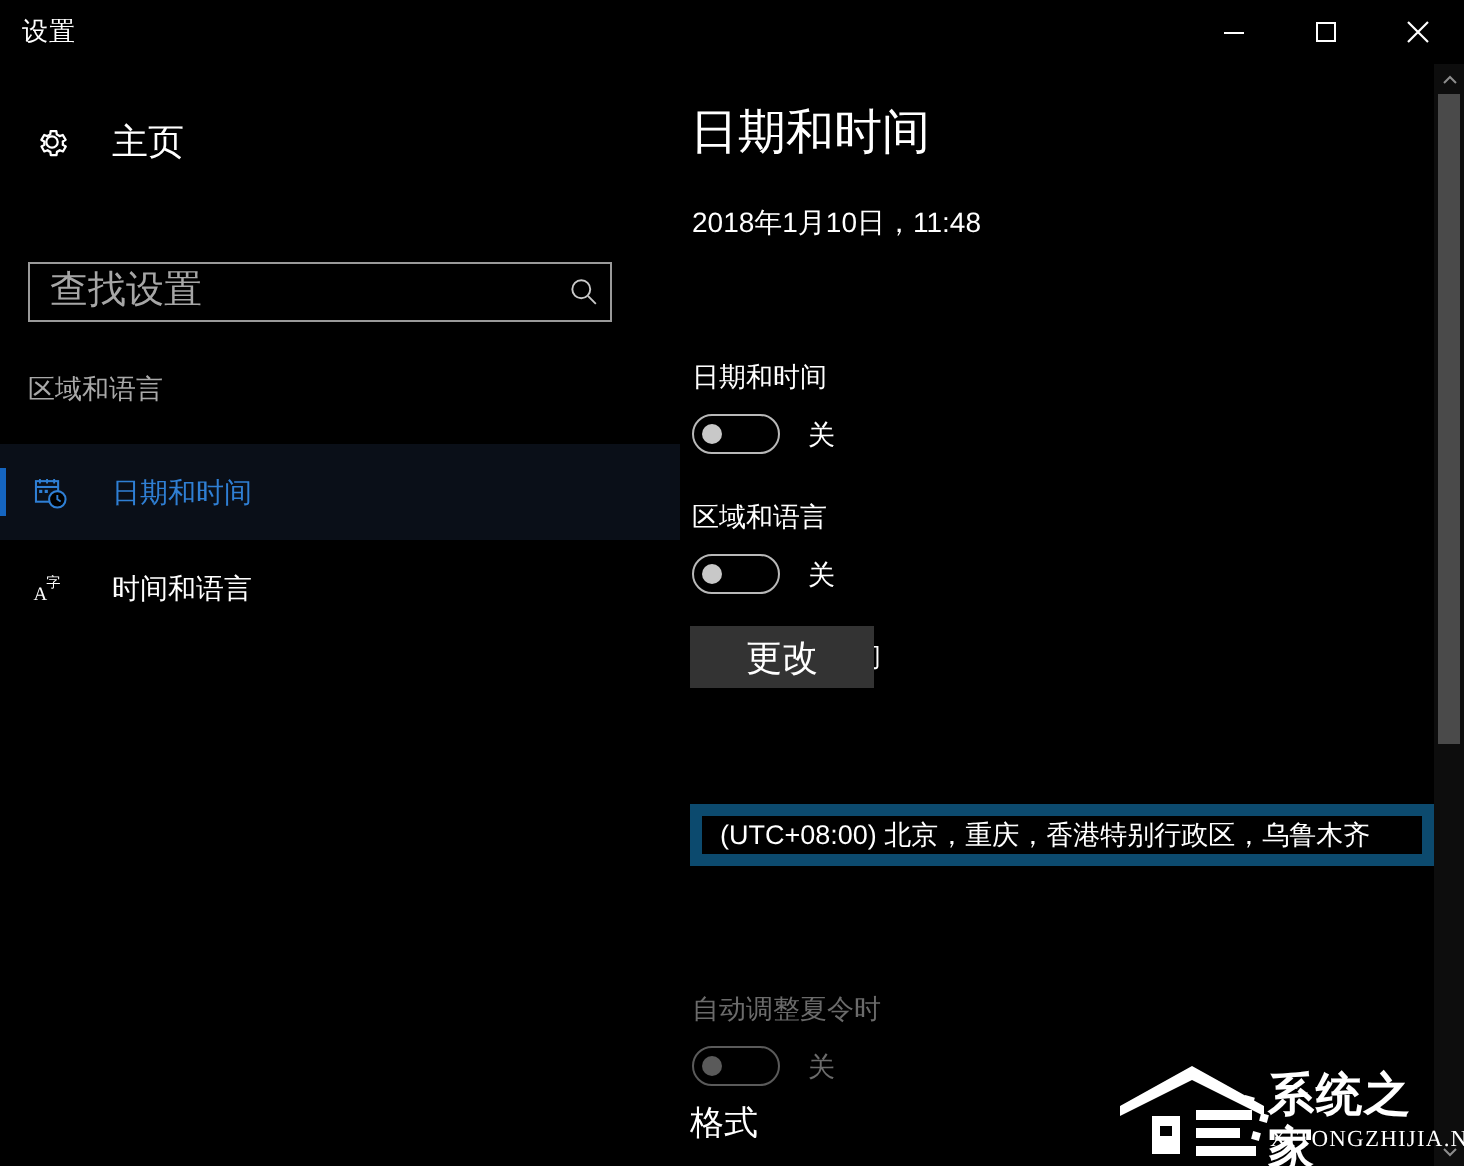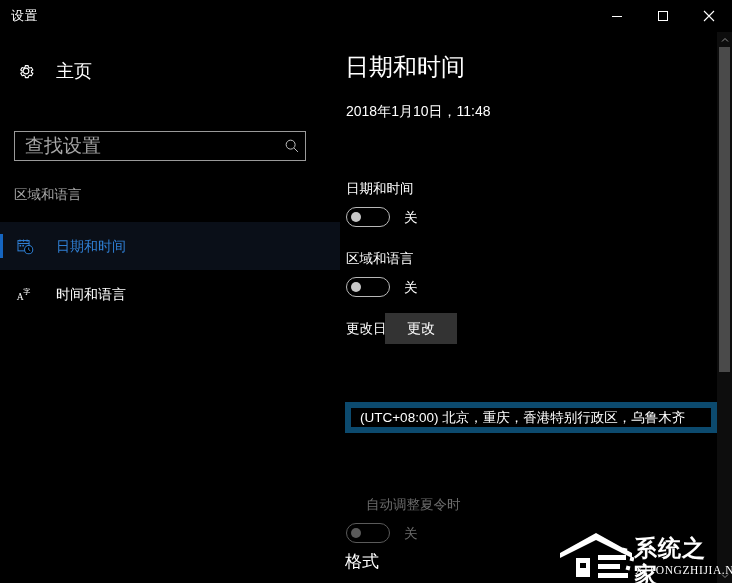--- a/index.html
+++ b/index.html
@@ -116,21 +116,21 @@
   }
   .datetime-str {
     position: absolute; left: 6px; top: 70px;
     font-size: 14px; color: #ffffff; line-height: 18px;
   }
 
   .sec-label {
     position: absolute; left: 6px;
     font-size: 13.5px; color: #ffffff; line-height: 17px;
   }
-  .sec-label.dim { color: #6b6b6b; margin-left: 20px; }
+  .sec-label.dim { color: #6b6b6b; }
 
   .toggle-row {
     position: absolute; left: 6px;
     display: flex; align-items: center;
   }
   .toggle {
     width: 44px; height: 20px;
     border: 1px solid #b8b8b8;
     border-radius: 10px;
     background: transparent;
@@ -147,28 +147,27 @@
   .toggle.dim { border-color: #5a5a5a; }
   .toggle.dim .knob { background: #5a5a5a; }
   .toggle-state {
     margin-left: 14px;
     font-size: 13.5px; color: #ffffff; line-height: 17px;
   }
   .toggle-state.dim { color: #6b6b6b; }
 
   .change-btn {
     position: absolute; left: 345px; top: 313px;
-    width: 72px; height: 31px;
+    width: 92px; height: 31px;
     background: #333333;
     border: none;
     color: #ffffff;
-    font-size: 14px;
+    font-size: 18px;
     font-family: "Liberation Sans", "DejaVu Sans", sans-serif;
     cursor: default;
-    margin-left: 40px;
   }
 
   .tz-select {
     position: absolute; left: 345px; top: 402px;
     width: 372px; height: 31px;
     background: #000000;
     border: 6px solid #0c4a6e;
     display: flex; align-items: center;
     overflow: hidden;
     cursor: default;

